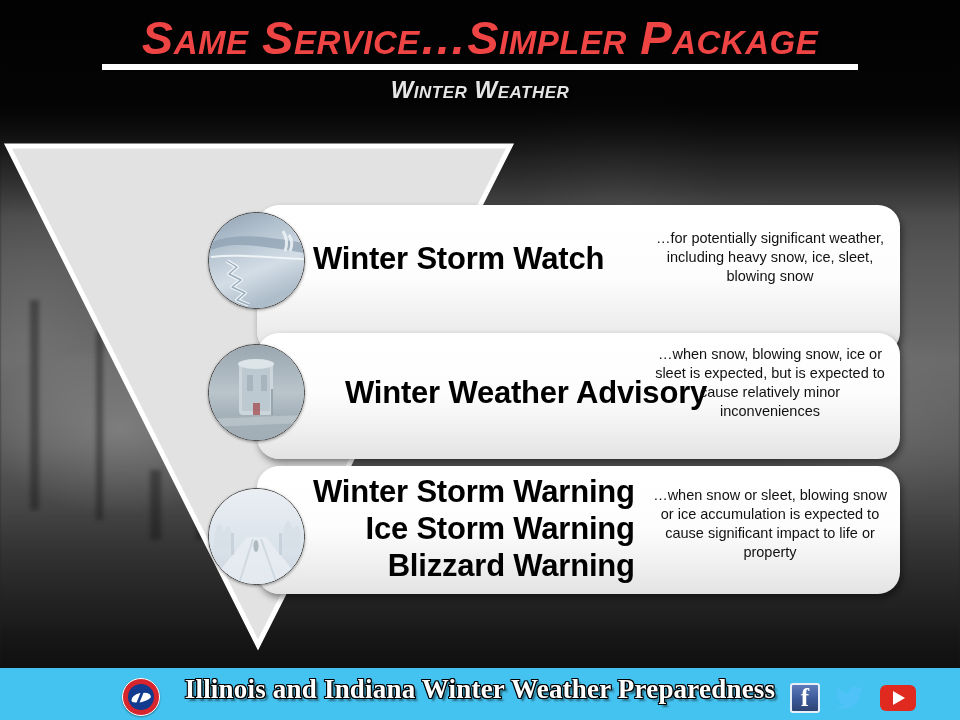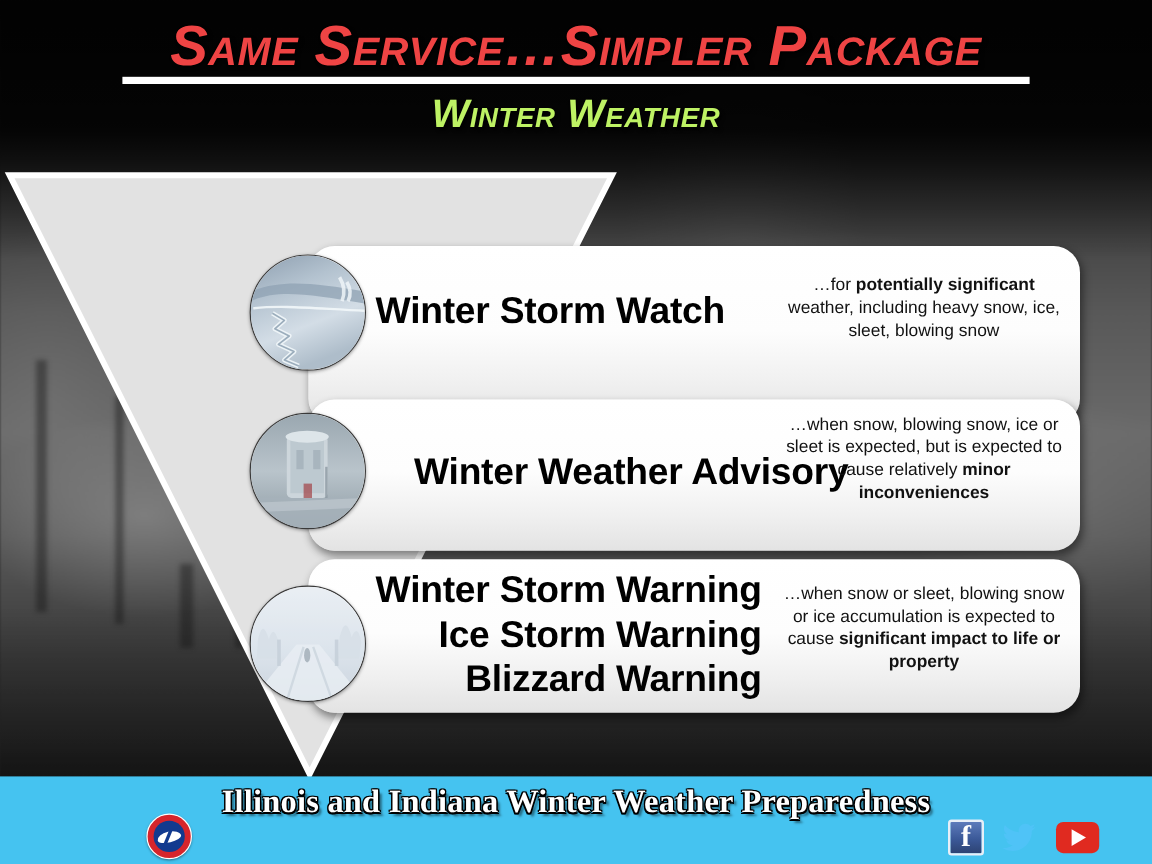--- a/index.html
+++ b/index.html
@@ -75,25 +75,25 @@
     text-shadow: 2px 2px 3px rgba(0,0,0,.85);
   }
   .title-rule {
     width: 756px;
     height: 6px;
     background: #ffffff;
     margin: 2px auto 0 auto;
   }
   .title-sub {
     margin: 6px 0 0 0;
-    color: #bef264;
+    color: #e5e5e5;
     font-family: "Liberation Sans", sans-serif;
     font-style: italic;
     font-weight: bold;
-    font-size: 33px;
+    font-size: 24px;
     font-variant: small-caps;
     letter-spacing: .5px;
     text-shadow: 2px 2px 3px rgba(0,0,0,.85);
   }
 
   
   .triangle {
     position: absolute;
     left: 0; top: 140px;
     width: 530px;
@@ -140,21 +140,21 @@
   .card-desc {
     position: absolute;
     right: 12px;
     width: 236px;
     text-align: center;
     color: #111111;
     font-family: "Liberation Sans", sans-serif;
     font-size: 14.5px;
     line-height: 1.32;
   }
-  .card-desc b { font-weight: bold; text-align: center; }
+  .card-desc b { font-weight: normal; text-align: center; }
   .card-1 .card-desc { top: 24px; }
   .card-2 .card-desc { top: 12px; }
   .card-3 .card-desc { top: 20px; }
 
   
   .card-icon {
     position: absolute;
     width: 95px;
     height: 95px;
     border-radius: 50%;
@@ -166,21 +166,21 @@
   }
   .icon-1 { left: 208px; top: 212px; }
   .icon-2 { left: 208px; top: 344px; }
   .icon-3 { left: 208px; top: 488px; }
 
   
   .footer {
     position: absolute;
     left: 0; bottom: 0;
     width: 960px;
-    height: 73px;
+    height: 52px;
     background: #45c3f0;
     z-index: 8;
   }
   .footer-line {
     position: absolute;
     left: 0; right: 0;
     text-align: center;
     font-family: "Liberation Serif", serif;
     font-weight: bold;
     color: #ffffff;

